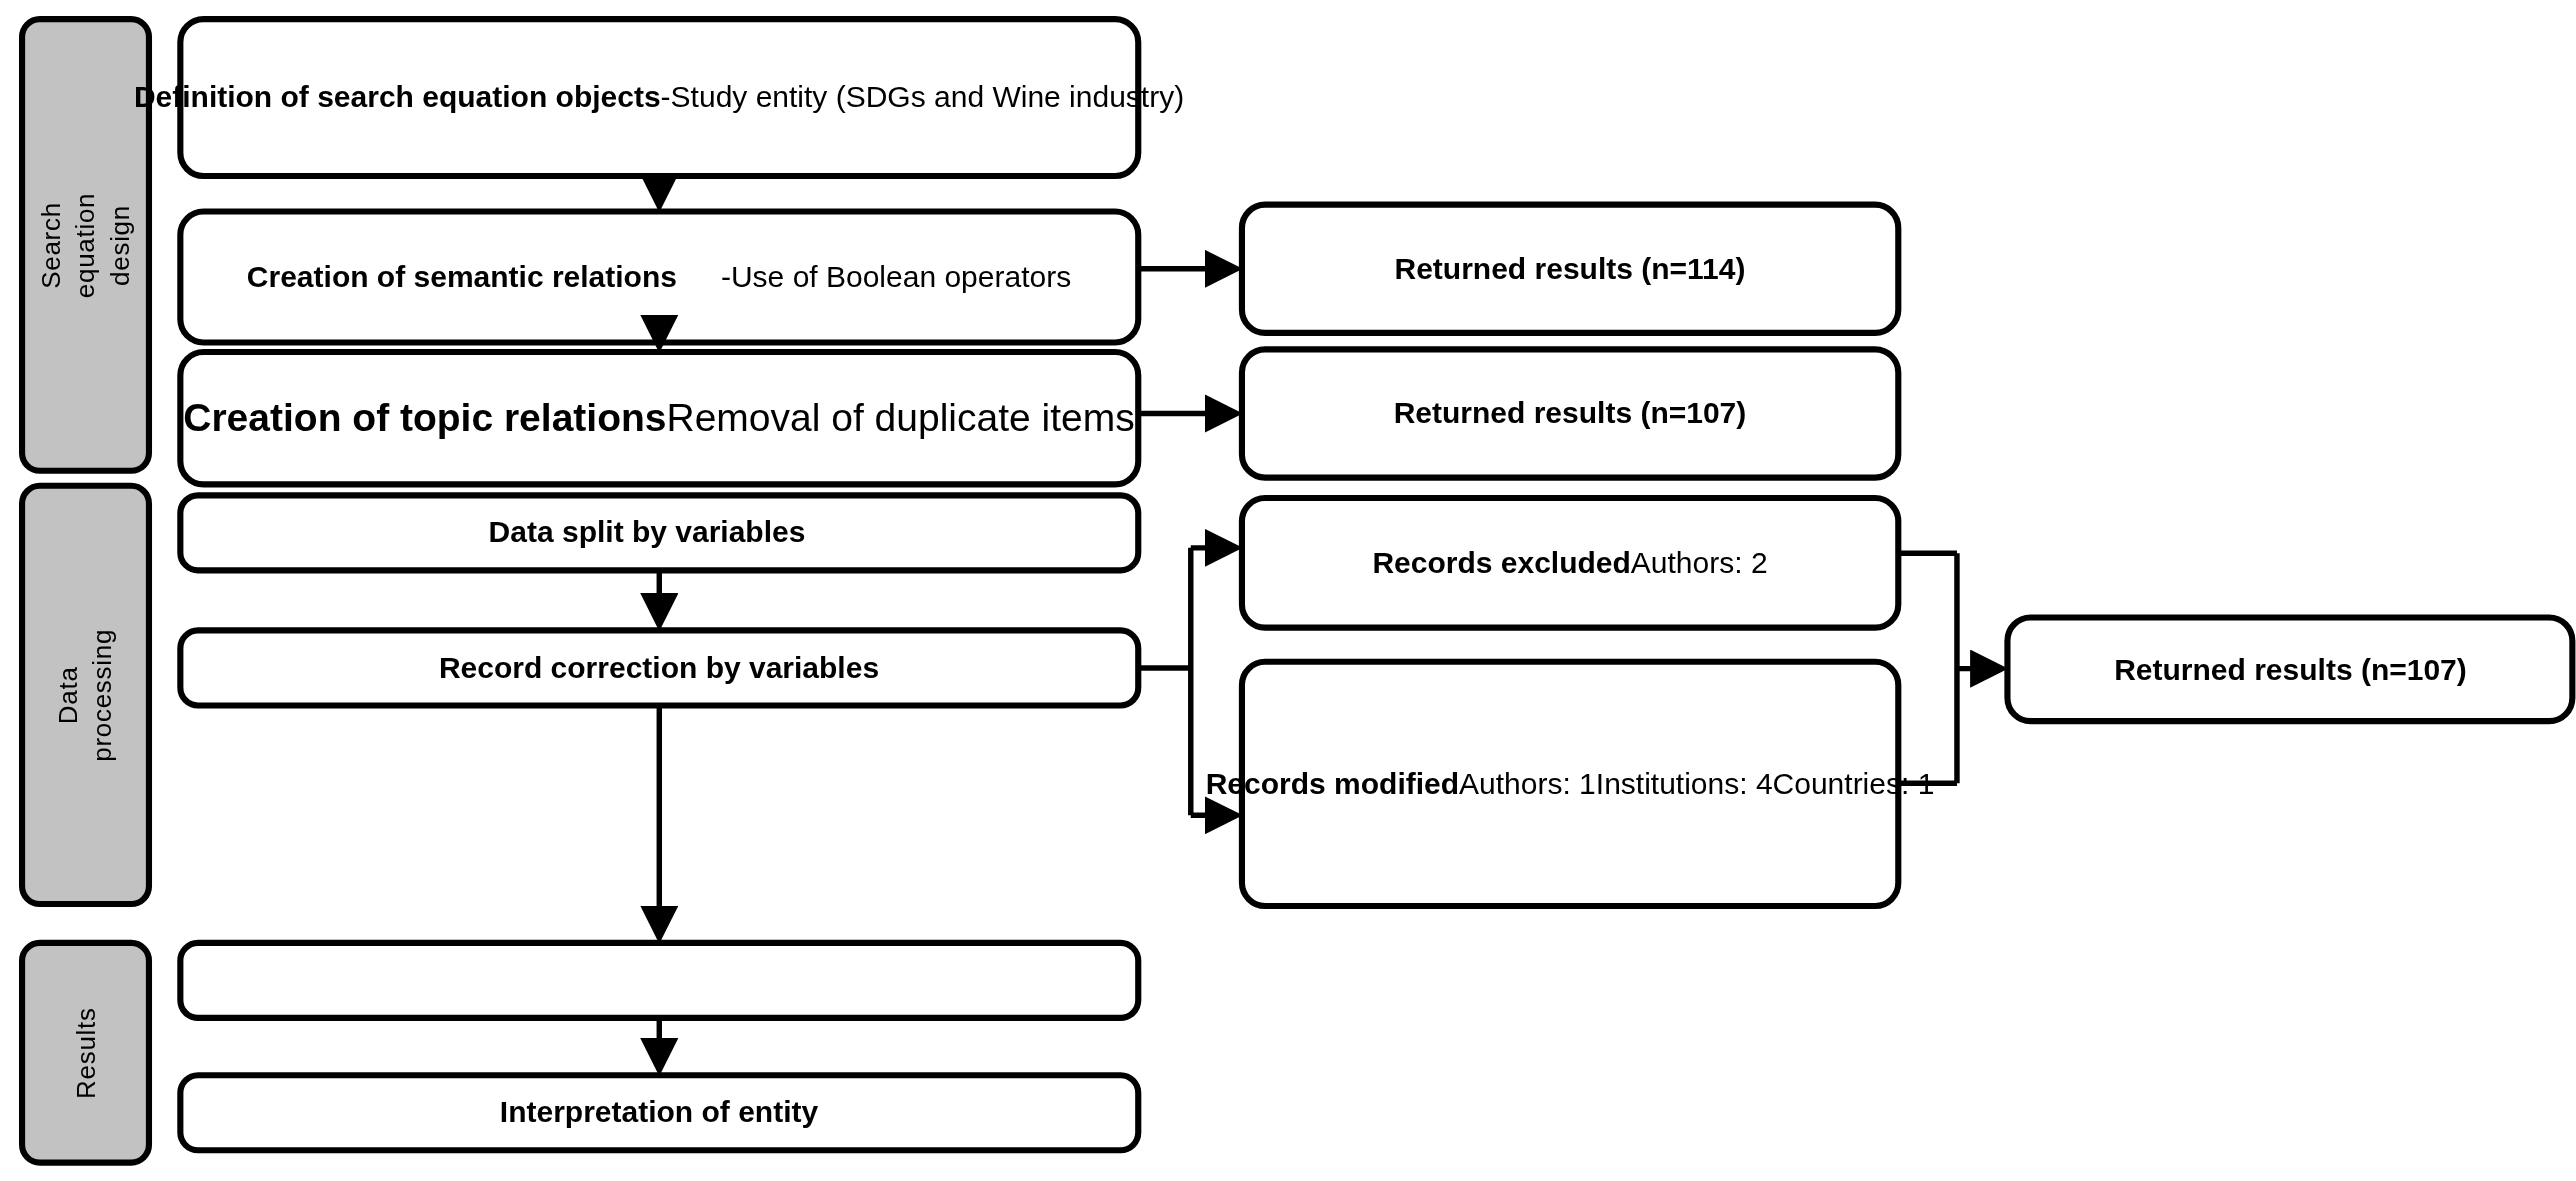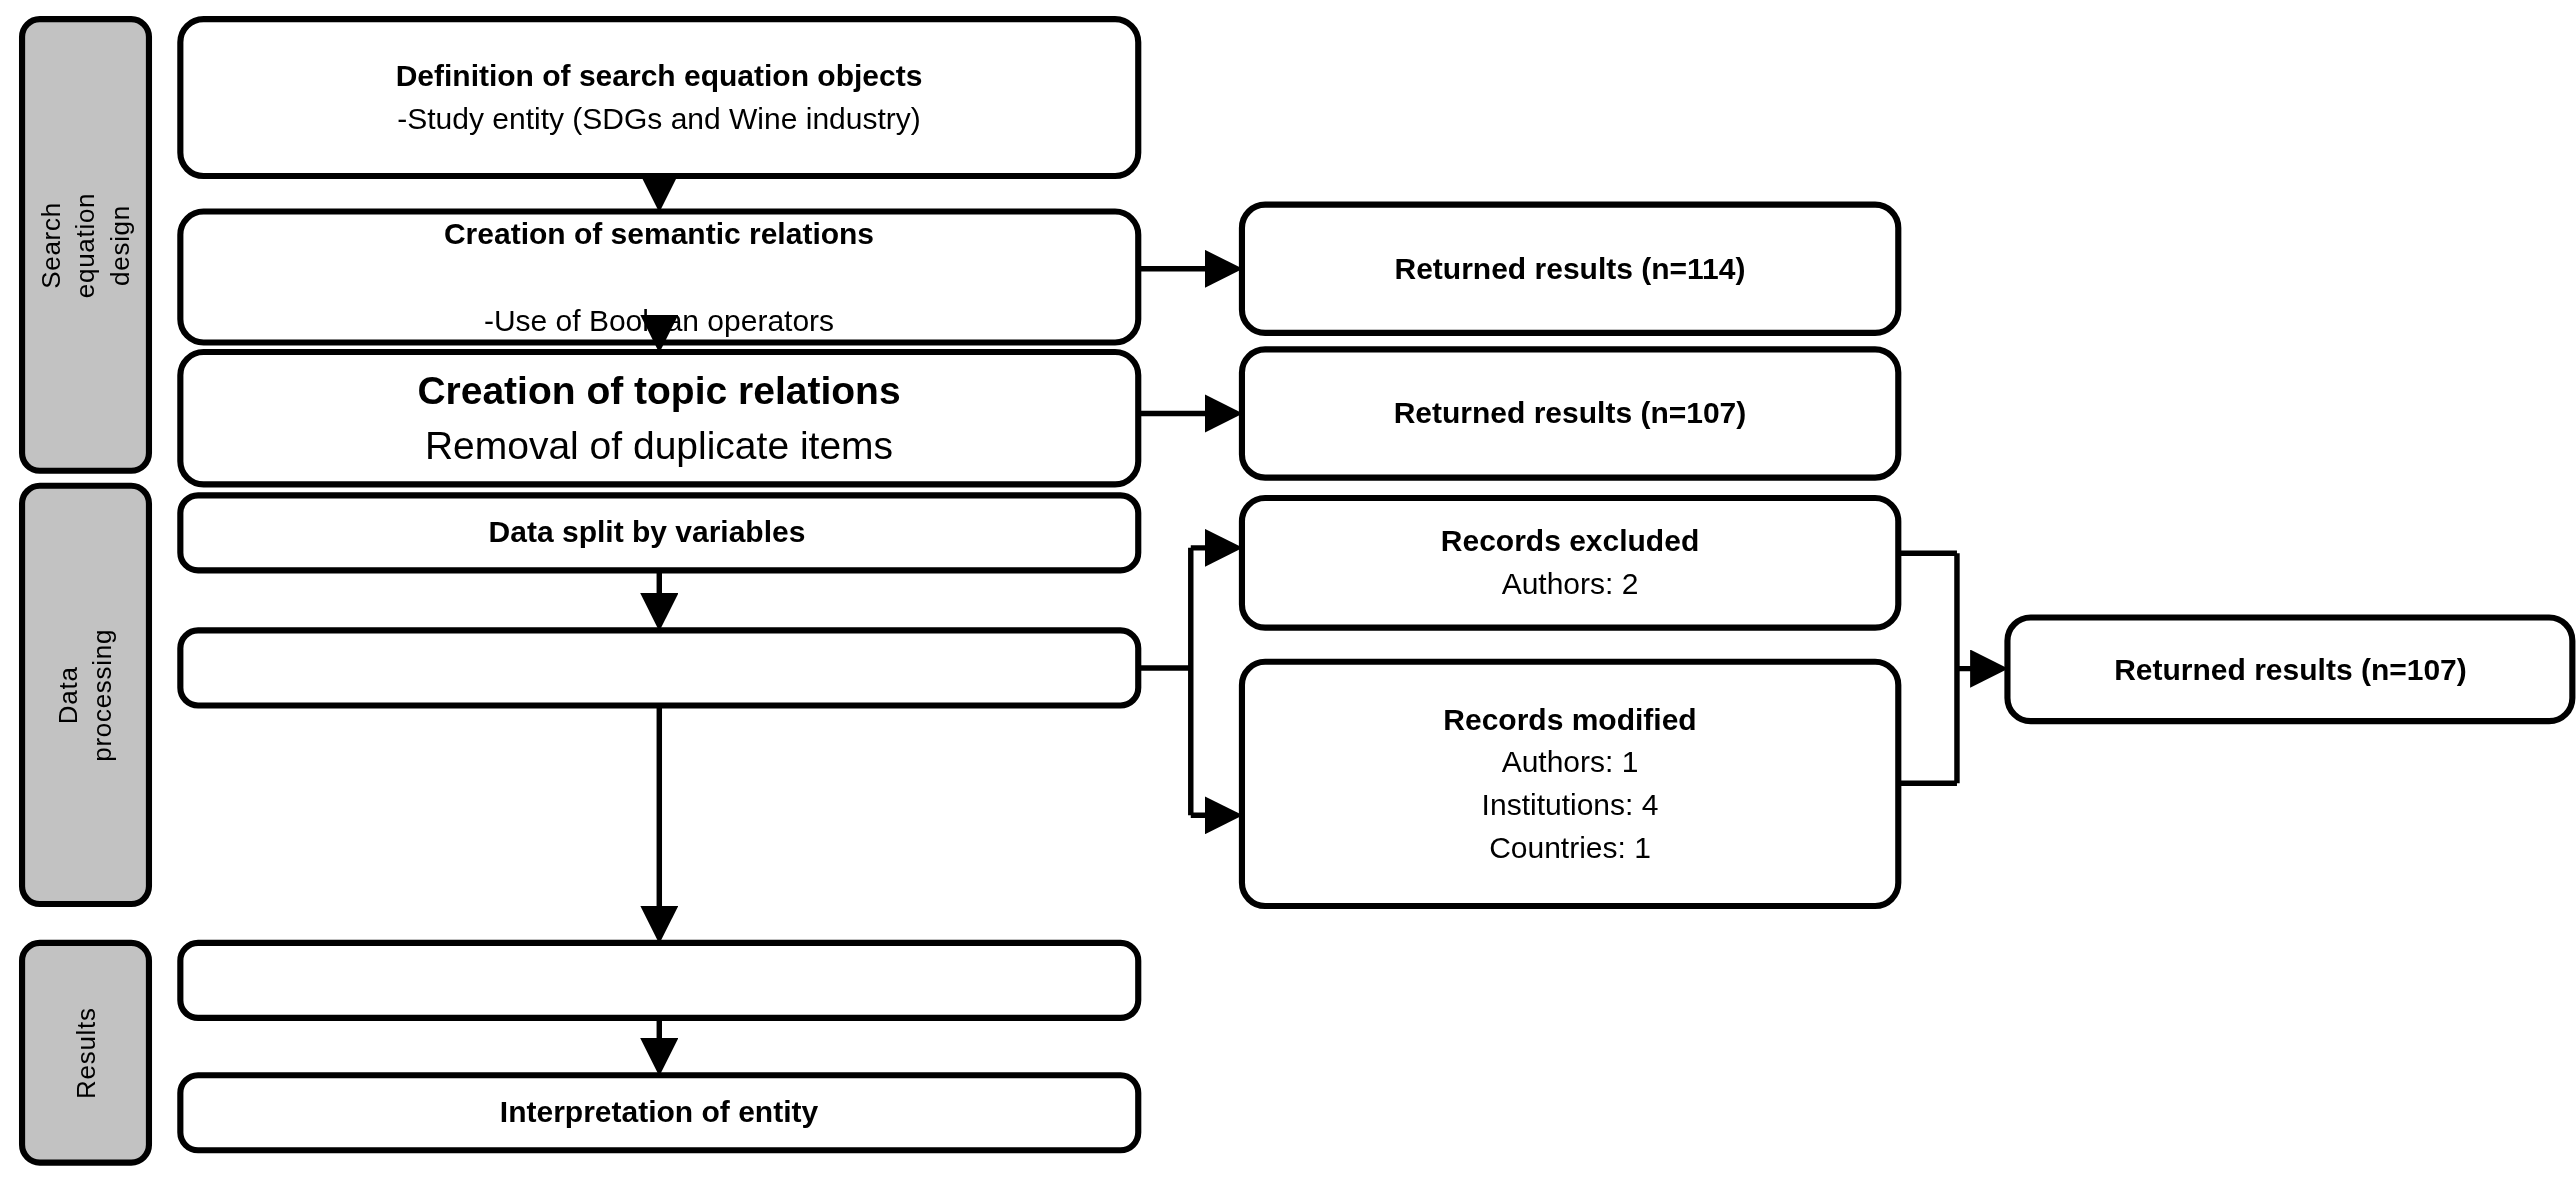--- a/index.html
+++ b/index.html
@@ -37,21 +37,20 @@
     stroke-width: 9;
   }
   .conn {
     stroke: #000000;
     stroke-width: 8;
     fill: none;
   }
   .box-label {
     position: absolute;
     display: flex;
-    flex-direction: column;
     align-items: center;
     justify-content: center;
     text-align: center;
     color: #000000;
     line-height: 1.42;
     box-sizing: border-box;
     padding: 0 12.3px;
   }
   .ln {
     display: block;
@@ -151,20 +150,23 @@
 
   <div class="box-label" style="left:180px; top:352px; width:958px; height:132px; font-size:39px;">
     <span class="ln bold">Creation of topic relations</span>
     <span class="ln">Removal of duplicate items</span>
   </div>
 
   <div class="box-label" style="left:168px; top:495px; width:958px; height:75px; font-size:30px;">
     <span class="ln bold">Data split by variables</span>
   </div>
 
+  <div class="box-label" style="left:180px; top:631px; width:958px; height:75px; font-size:30px;">
+    <span class="ln bold">Record correction by variables</span>
+  </div>
 
 
   <div class="box-label" style="left:180px; top:1075px; width:958px; height:75px; font-size:30px;">
     <span class="ln bold">Interpretation of entity</span>
   </div>
 
   <div class="box-label" style="left:1242px; top:205px; width:656px; height:128px; font-size:30px;">
     <span class="ln bold">Returned results (n=114)</span>
   </div>
 

